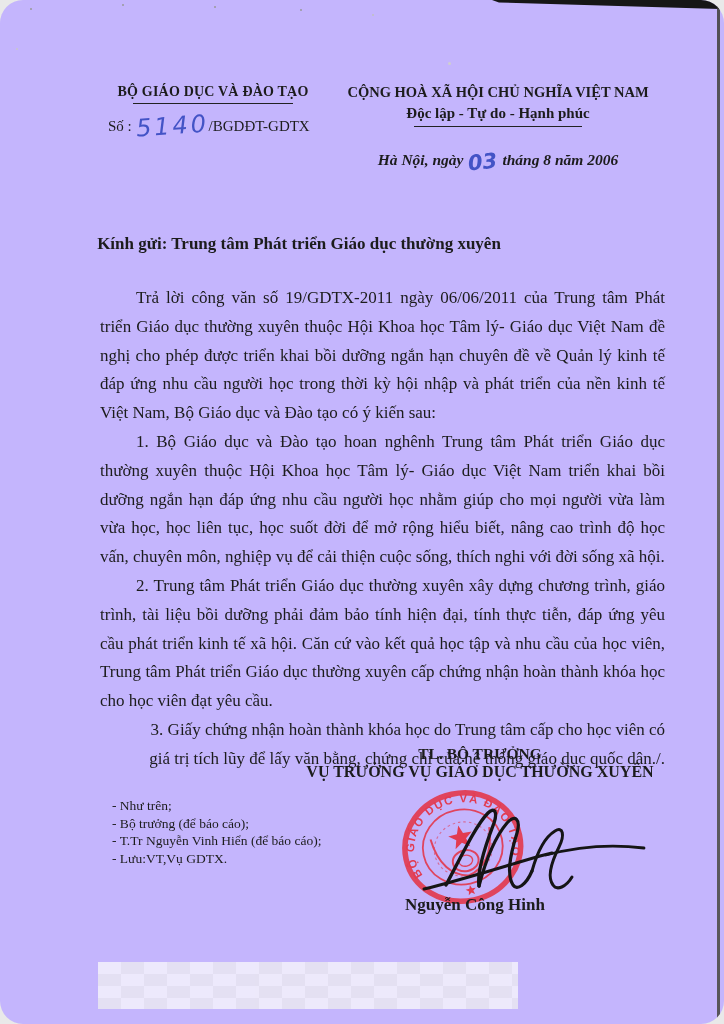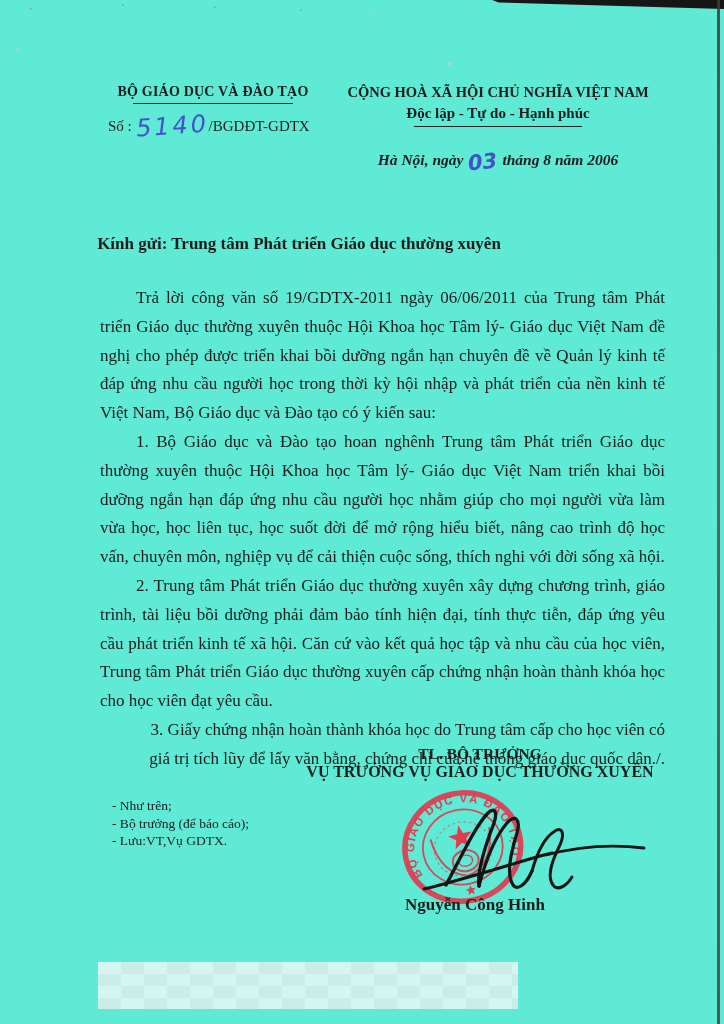--- a/index.html
+++ b/index.html
@@ -1,23 +1,24 @@
 <!DOCTYPE html>
 <html><head>
 <meta charset="utf-8">
 <style>
   html,body{margin:0;padding:0;background:#e9e9e9;}
   .page{
     position:relative;
     width:724px;height:1024px;
-    background:#5eead4;
+    background:#c4b5fd;
     overflow:hidden;
     font-family:"Liberation Serif","DejaVu Serif",serif;
     color:#1c1c1c;
     margin:0 auto;
+    border-radius:23px;
   }
   
   .artifact-top-strip{
     position:absolute;left:492px;top:0;width:232px;height:9px;
     background:#161616;
     clip-path:polygon(0 0,100% 0,100% 100%,3% 28%);
   }
   .artifact-right-line{
     position:absolute;left:717px;top:0;width:3px;height:1024px;
     background:linear-gradient(180deg,#3c3c36,#55554c 40%,#44443c);
@@ -182,16 +183,17 @@
         <path d="M130,56 C160,48 196,45 228,49" stroke-width="2.8"></path>
       </g>
     </svg>
   </div>
 
   <div class="signer-name">Nguyễn Công Hinh</div>
 
   <div class="recipients">
     <div class="recipients-item">- Như trên;</div>
     <div class="recipients-item">- Bộ trưởng (để báo cáo);</div>
+    <div class="recipients-item">- T.Tr Nguyễn Vinh Hiển (để báo cáo);</div>
     <div class="recipients-item">- Lưu:VT,Vụ GDTX.</div>
   </div>
 
 </div>
 
 </body></html>

